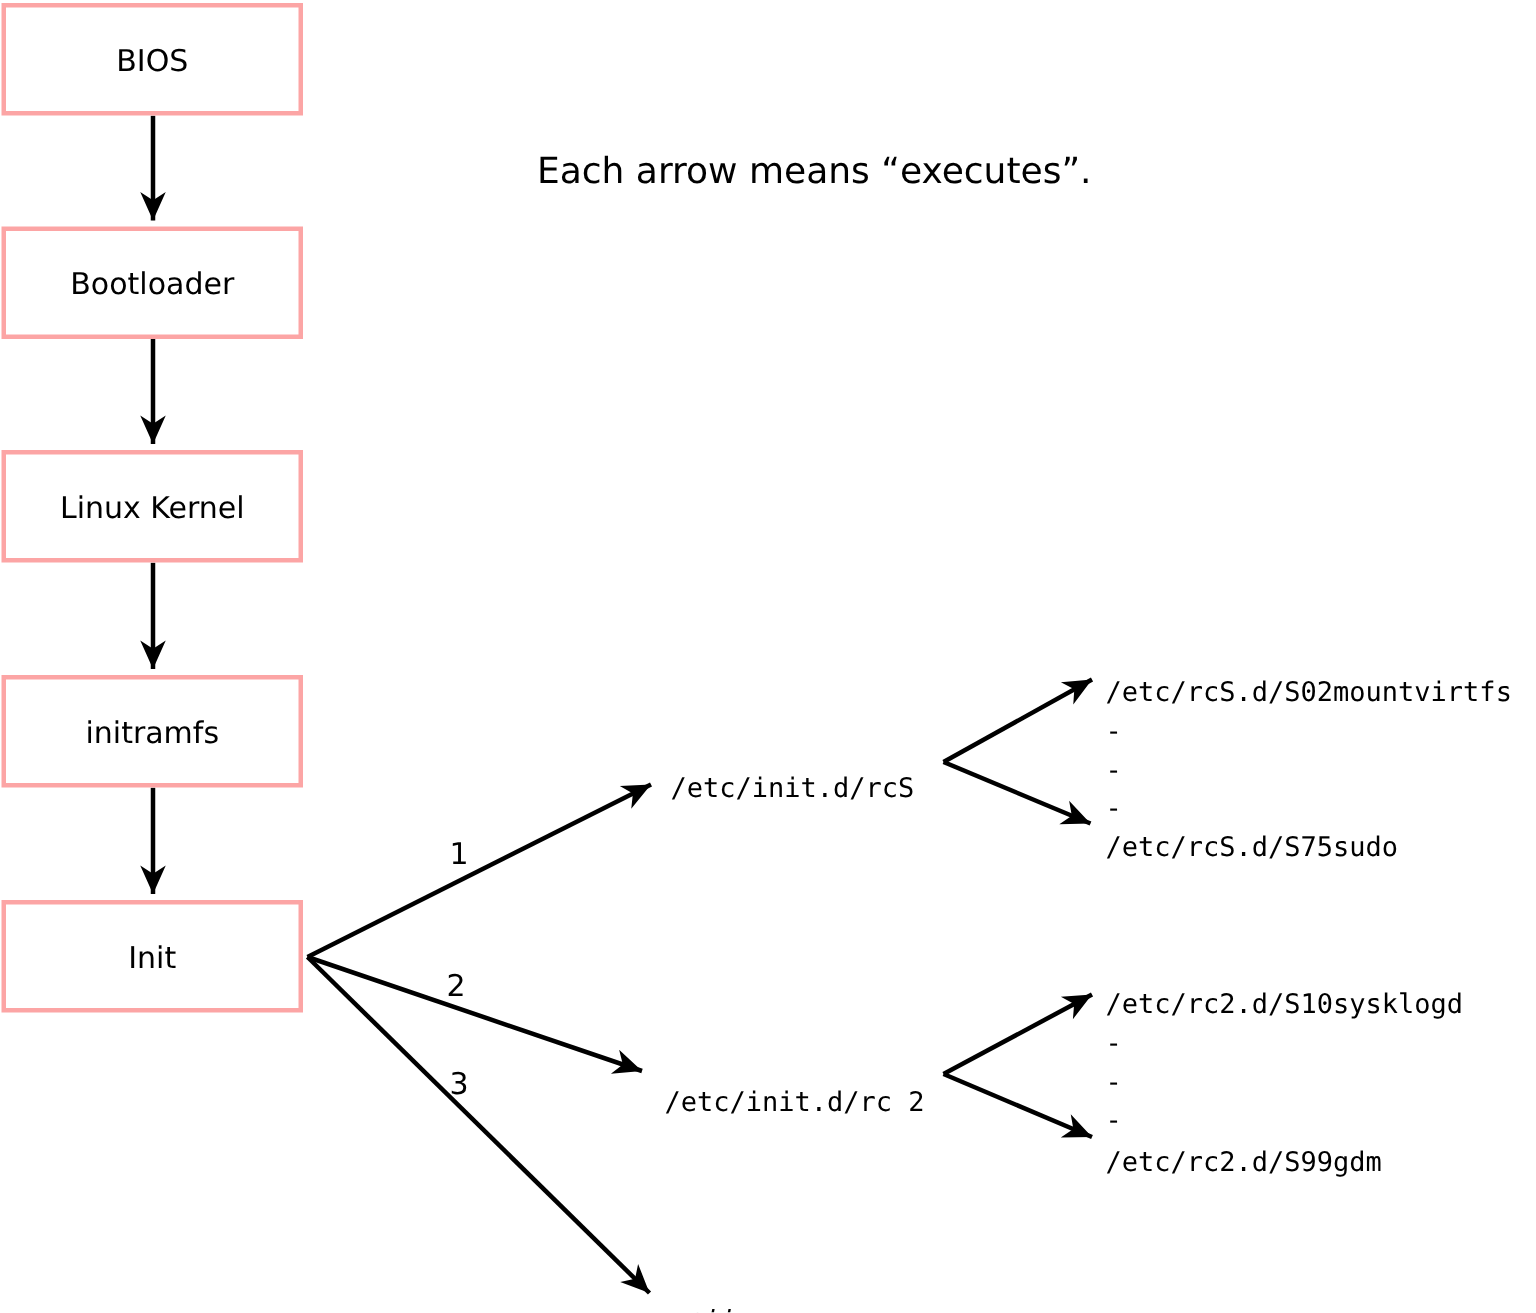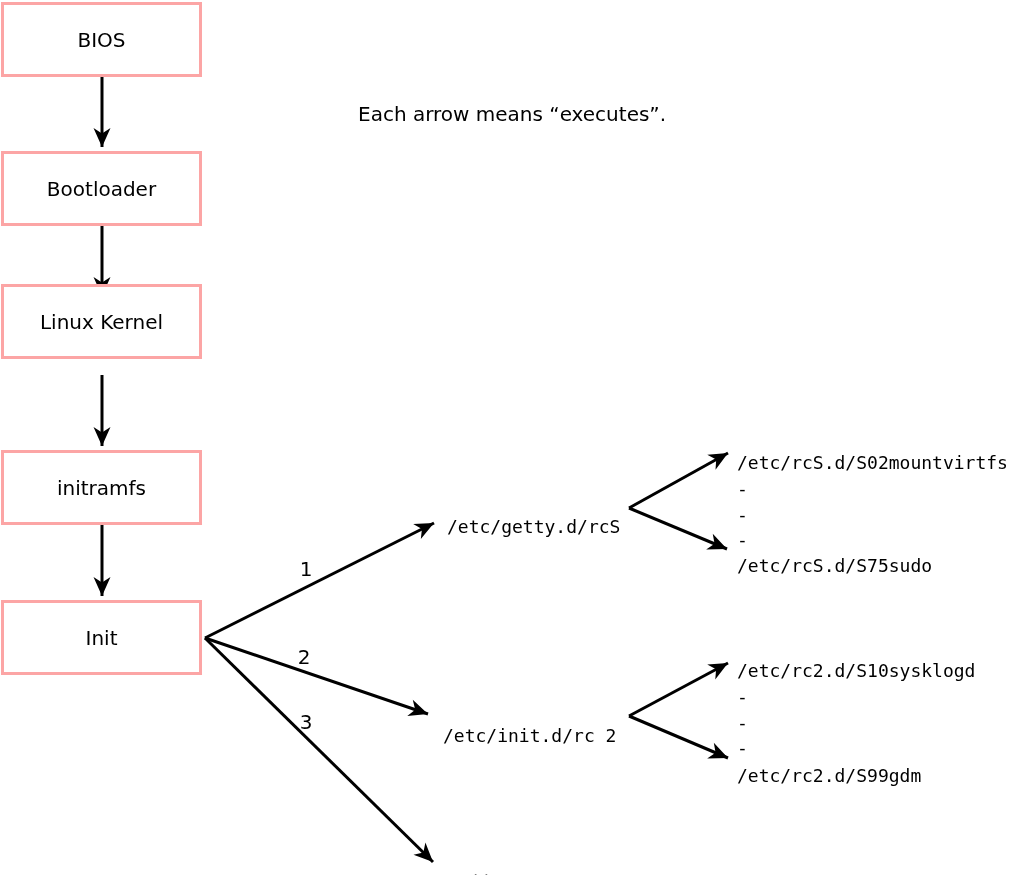--- a/index.html
+++ b/index.html
@@ -32,21 +32,21 @@
     box-sizing: border-box;
     background: #ffffff;
     display: flex;
     align-items: center;
     justify-content: center;
     font-size: 20px;
   }
   .caption {
     position: absolute;
     transform: translateY(-50%);
-    font-size: 20px;
+    font-size: 24px;
     white-space: pre;
   }
   .branch-num {
     position: absolute;
     transform: translate(-50%, -50%);
     font-size: 20px;
   }
   .mono-label {
     position: absolute;
     transform: translateY(-50%);
@@ -85,35 +85,35 @@
   </svg>
 
   <div class="caption" style="left:358px; top:114px;">Each arrow means “executes”.</div>
 
   <div class="node-box" style="top:2px;">
     <span>BIOS</span>
   </div>
   <div class="node-box" style="top:151px;">
     <span>Bootloader</span>
   </div>
-  <div class="node-box" style="top:284px;">
+  <div class="node-box" style="top:300px;">
     <span>Linux Kernel</span>
   </div>
   <div class="node-box" style="top:450px;">
     <span>initramfs</span>
   </div>
   <div class="node-box" style="top:600px;">
     <span>Init</span>
   </div>
 
   <div class="branch-num" style="left:306px; top:569px;">1</div>
   <div class="branch-num" style="left:304px; top:657px;">2</div>
   <div class="branch-num" style="left:306px; top:722px;">3</div>
 
-  <div class="mono-label" style="left:447px; top:508px;">/etc/getty.d/rcS</div>
+  <div class="mono-label" style="left:447px; top:508px;">/etc/init.d/rcS</div>
   <div class="mono-label" style="left:443px; top:717px;">/etc/init.d/rc 2</div>
   <div class="mono-label" style="left:448px; top:862px;font-style:italic;">getty</div>
 
   <div>
     <div class="mono-label" style="left:737px; top:444px;">/etc/rcS.d/S02mountvirtfs</div>
     <div class="mono-label" style="left:737px; top:470px;">-</div>
     <div class="mono-label" style="left:737px; top:496px;">-</div>
     <div class="mono-label" style="left:737px; top:521px;">-</div>
     <div class="mono-label" style="left:737px; top:547px;">/etc/rcS.d/S75sudo</div>
   </div>

